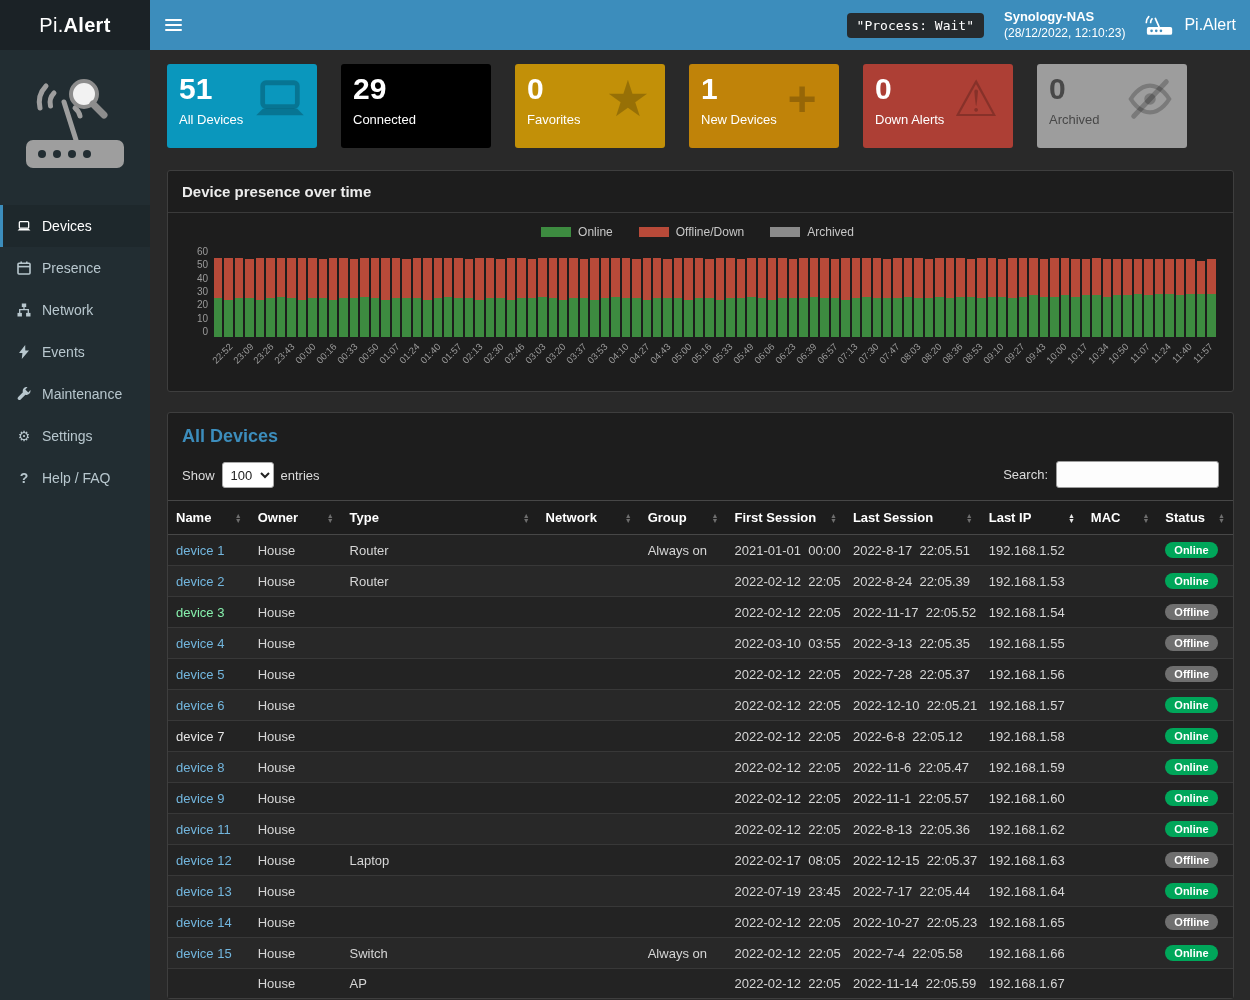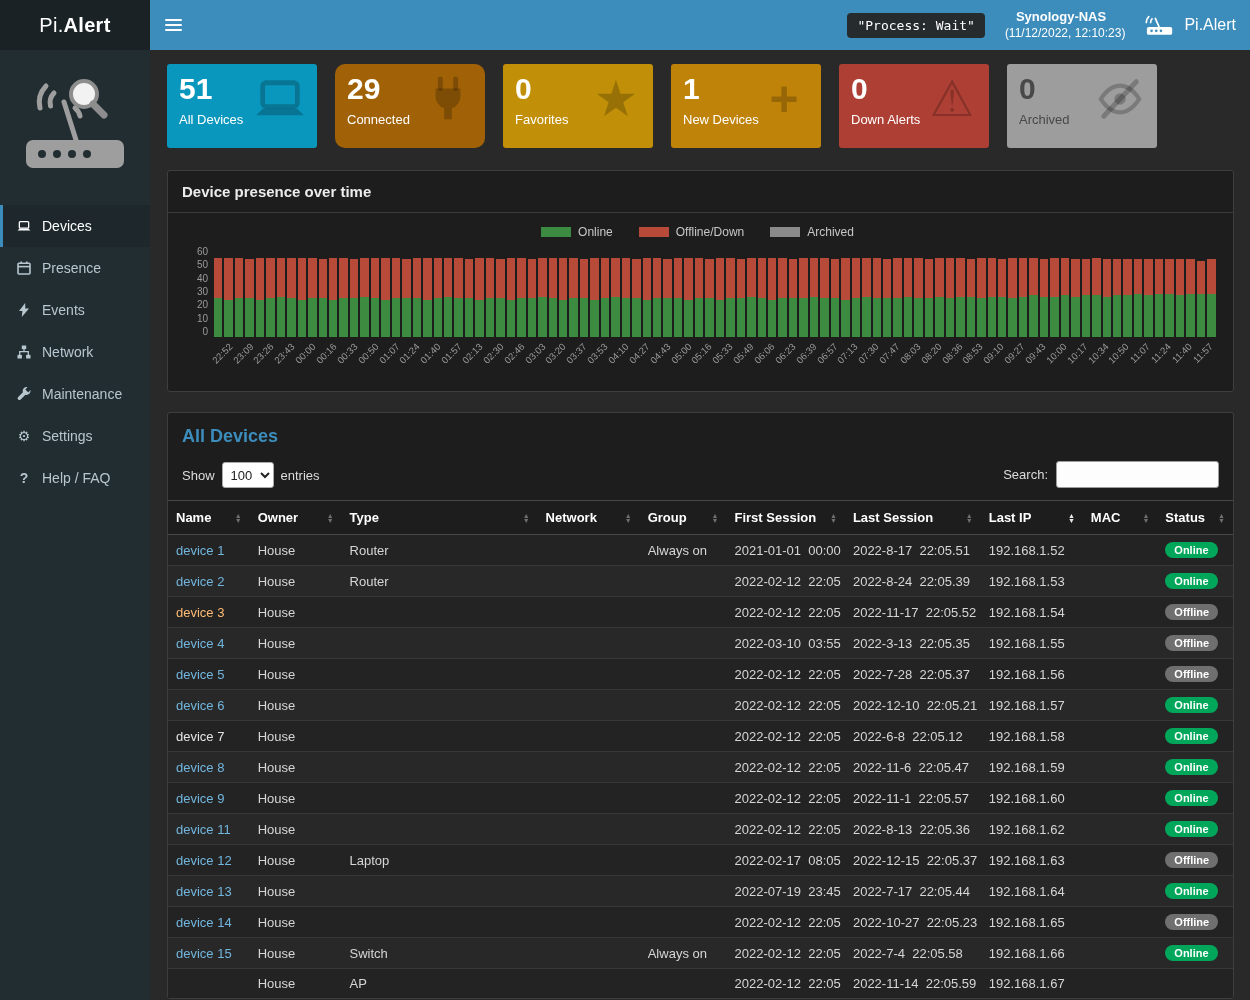--- a/index.html
+++ b/index.html
@@ -11,40 +11,40 @@
   }
   
   .navbar { position:fixed; top:0; left:0; width:1250px; height:50px; background:#3c8dbc; display:flex; align-items:stretch; z-index:50; }
   .brand { width:150px; background:#1b2226; color:#fff; display:flex; align-items:center; justify-content:center; font-size:20px; letter-spacing:.3px; }
   .brand .suffix { font-weight:bold; }
   .hamburger { width:46px; display:flex; flex-direction:column; justify-content:center; align-items:center; gap:3px; cursor:pointer; }
   .hamburger i { display:block; width:17px; height:2px; background:#fff; border-radius:1px; }
   .nav-right { margin-left:auto; display:flex; align-items:center; gap:20px; padding-right:14px; }
   .process-badge { background:#262b2e; color:#fff; font-family:"DejaVu Sans Mono", monospace; font-size:13px; padding:5px 10px; border-radius:4px; }
   .host-info { color:#fff; line-height:1.3; }
-  .host-info .name { font-weight:bold; font-size:13px;margin-left:11px; }
+  .host-info .name { font-weight:bold; font-size:13px; }
   .host-info .time { font-size:12px; }
   .nav-brand-right { display:flex; align-items:center; gap:9px; color:#fff; font-size:16px; }
   .nav-brand-right .icon svg { width:30px; height:24px; display:block; }
 
   
   .sidebar { position:fixed; top:50px; left:0; width:150px; height:950px; background:#222d32; }
   .logo-art { height:155px; display:flex; align-items:center; justify-content:center; }
   .logo-art svg { width:110px; height:100px; }
   .menu { list-style:none; margin:0; padding:0; }
   .menu li { display:flex; align-items:center; gap:10px; padding:13px 12px 13px 13px; color:#b8c7ce; font-size:14px; cursor:pointer; border-left:3px solid transparent; }
   .menu li.active { background:#1e282c; color:#fff; border-left-color:#3c8dbc; }
   .menu li .icon { width:16px; display:inline-flex; justify-content:center; font-size:14px; }
   .menu li .icon svg { width:14px; height:14px; }
 
   
   .content { margin-left:150px; padding:8px 16px 0 17px; }
   h1.page-title { font-weight:normal; font-size:24px; color:#e4e4e4; margin:10px 0 18px 0; }
 
-  .cards { display:flex; gap:18px; margin-bottom:22px; }
+  .cards { display:flex; gap:24px; margin-bottom:22px; }
   .card { width:150px; height:84px; border-radius:3px; position:relative; padding:9px 12px; overflow:hidden; cursor:pointer; }
   .card .num { font-size:30px; font-weight:bold; line-height:1.05; }
   .card .lbl { font-size:13px; margin-top:7px; }
   .card .big-icon { position:absolute; right:6px; top:4px; width:62px; height:62px; color:rgba(0,0,0,0.22); display:flex; align-items:center; justify-content:center; font-size:50px; line-height:1; }
   .card .big-icon svg { width:52px; height:46px; }
 
   .panel { background:#1d1d1d; border:1px solid #3e3e3e; border-radius:3px; margin-bottom:20px; }
   .panel-header { padding:12px 14px; border-bottom:1px solid #3a3a3a; color:#ececec; font-size:15px; font-weight:bold; }
   .panel-body { padding:10px 18px 4px 12px; }
 
@@ -90,21 +90,21 @@
   </div>
   <div class="hamburger">
       <i></i>
       <i></i>
       <i></i>
     </div>
   <div class="nav-right">
     <div class="process-badge">"Process: Wait"</div>
     <div class="host-info">
       <div class="name">Synology-NAS</div>
-      <div class="time">(11/12/2022, 12:10:23)</div>
+      <div class="time">(28/12/2022, 12:10:23)</div>
     </div>
     <div class="nav-brand-right">
       <span class="icon">
         <svg viewBox="0 0 32 24" fill="none">
           <path d="M4 3a9 9 0 0 0-2.6 6.3M7.5 5.5A5.5 5.5 0 0 0 6 9.3" stroke="#fff" stroke-width="1.8" stroke-linecap="round"></path>
           <line x1="11" y1="5" x2="15" y2="14" stroke="#fff" stroke-width="1.8" stroke-linecap="round"></line>
           <rect x="2" y="14" width="27" height="8.5" rx="2" fill="#fff"></rect>
           <circle cx="7" cy="18.2" r="1.4" fill="#3c8dbc"></circle>
             <circle cx="12" cy="18.2" r="1.4" fill="#3c8dbc"></circle>
             <circle cx="17" cy="18.2" r="1.4" fill="#3c8dbc"></circle>
@@ -149,36 +149,36 @@
             <rect x="1" y="2.2" width="12" height="10.8" rx="1" stroke="currentColor" stroke-width="1.6"></rect>
             <line x1="1" y1="5.6" x2="13" y2="5.6" stroke="currentColor" stroke-width="1.6"></line>
             <line x1="4.2" y1="0.5" x2="4.2" y2="3" stroke="currentColor" stroke-width="1.6"></line>
             <line x1="9.8" y1="0.5" x2="9.8" y2="3" stroke="currentColor" stroke-width="1.6"></line>
           </svg>
         </span>
         <span>Presence</span>
       </li>
       <li>
         <span class="icon ">
-          <svg viewBox="0 0 10 14">
-            <path d="M6.2 0 0 8h3.4L2.8 14 10 5.4H6.3z" fill="currentColor"></path>
-          </svg>
-        </span>
-        <span>Events</span>
-      </li>
-      <li>
-        <span class="icon ">
           <svg viewBox="0 0 14 14" fill="none">
             <rect x="4.8" y="0.5" width="4.4" height="3.6" fill="currentColor"></rect>
             <rect x="0.5" y="9.9" width="4.4" height="3.6" fill="currentColor"></rect>
             <rect x="9.1" y="9.9" width="4.4" height="3.6" fill="currentColor"></rect>
             <path d="M7 4.1v2.6M2.7 9.9V6.7h8.6v3.2" stroke="currentColor" stroke-width="1.3"></path>
           </svg>
         </span>
         <span>Network</span>
+      </li>
+      <li>
+        <span class="icon ">
+          <svg viewBox="0 0 10 14">
+            <path d="M6.2 0 0 8h3.4L2.8 14 10 5.4H6.3z" fill="currentColor"></path>
+          </svg>
+        </span>
+        <span>Events</span>
       </li>
       <li>
         <span class="icon ">
           <svg viewBox="0 0 14 14">
             <path d="M13.4 3.1a3.9 3.9 0 0 1-5 4.6l-4.7 4.7a1.75 1.75 0 0 1-2.5-2.5L5.9 5.2a3.9 3.9 0 0 1 4.6-5L8.3 2.4l3 3z" fill="currentColor"></path>
           </svg>
         </span>
         <span>Maintenance</span>
       </li>
       <li>
@@ -199,21 +199,21 @@
       <div class="card" style="background: rgb(10, 151, 189); color: rgb(255, 255, 255);">
         <div class="num">51</div>
         <div class="lbl">All Devices</div>
         <span class="icon big-icon">
           <svg viewBox="0 0 24 18" fill="none">
             <rect x="4" y="1.5" width="16" height="11" rx="1.5" stroke="currentColor" stroke-width="2.2"></rect>
             <path d="M1 16.5h22l-3-3H4z" fill="currentColor"></path>
           </svg>
         </span>
       </div>
-      <div class="card" style="background: #a16207; color: rgb(255, 255, 255); border-radius: 10px;">
+      <div class="card" style="background: #000000; color: rgb(255, 255, 255);">
         <div class="num">29</div>
         <div class="lbl">Connected</div>
         <span class="icon big-icon">
           <svg viewBox="0 0 24 24" fill="none">
             <path d="M8 1.5v5M16 1.5v5" stroke="currentColor" stroke-width="2.6" stroke-linecap="round"></path>
             <path d="M5.5 6.5h13v4.2a6.5 6.5 0 0 1-4.5 6.2v5.6h-4v-5.6a6.5 6.5 0 0 1-4.5-6.2z" fill="currentColor"></path>
           </svg>
         </span>
       </div>
       <div class="card" style="background: rgb(194, 144, 8); color: rgb(255, 255, 255);">
@@ -853,21 +853,21 @@
             <td>Router</td>
             <td></td>
             <td></td>
             <td>2022-02-12  22:05</td>
             <td>2022-8-24  22:05.39</td>
             <td>192.168.1.53</td>
             <td></td>
             <td><span class="badge" style="background: rgb(0, 166, 90);">Online</span></td>
           </tr>
           <tr>
-            <td><a style="color: #fdba74;">device 3</a></td>
+            <td><a style="color: #86efac;">device 3</a></td>
             <td>House</td>
             <td></td>
             <td></td>
             <td></td>
             <td>2022-02-12  22:05</td>
             <td>2022-11-17  22:05.52</td>
             <td>192.168.1.54</td>
             <td></td>
             <td><span class="badge" style="background: rgb(111, 111, 111);">Offline</span></td>
           </tr>

